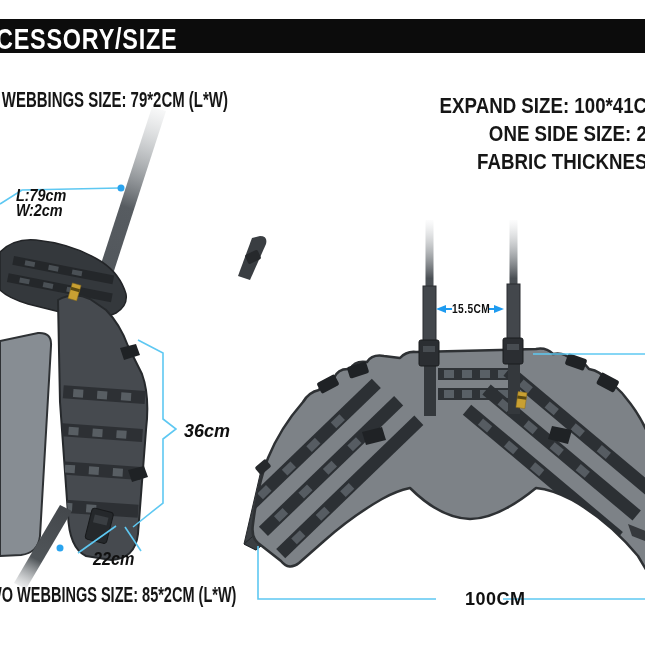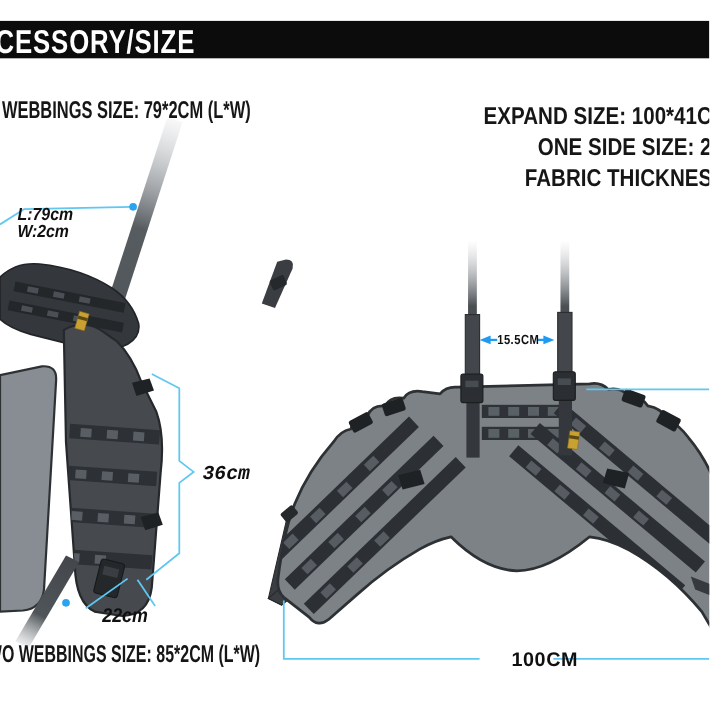--- a/index.html
+++ b/index.html
@@ -18,21 +18,21 @@
   .spec-topleft{left:-14px;top:87px;transform:scaleX(0.68);transform-origin:left center;}
   .spec-bottomleft{left:-12px;top:582px;transform:scaleX(0.66);transform-origin:left center;}
   .spec-right{right:-2px;text-align:right;transform:scaleX(0.85);transform-origin:right center;}
   .spec-r1{top:93px;}
   .spec-r2{top:121px;}
   .spec-r3{top:149px;}
   .meas{
     position:absolute;color:#101010;font-weight:bold;font-style:italic;white-space:nowrap;
   }
   .meas-l79{left:16px;top:188px;font-size:16px;line-height:15px;transform:scaleX(0.9);transform-origin:left top;}
-  .meas-36{left:184px;top:421px;font-size:18px;font-family:Liberation Mono, monospace;}
+  .meas-36{left:184px;top:421px;font-size:18px;}
   .meas-22{left:93px;top:549px;font-size:18px;transform:scaleX(0.9);transform-origin:left top;}
   .meas-155{left:452px;top:302px;font-size:12px;font-style:normal;transform:scaleX(0.85);transform-origin:left top;letter-spacing:0.5px;}
   .meas-100{left:441px;top:589px;font-size:18px;font-style:normal;letter-spacing:0.5px;margin-left:24px;}
   .art{position:absolute;left:0;top:0;}
   .txt-layer{position:absolute;left:0;top:0;width:645px;height:645px;}
 </style>
 </head>
 <body>
 
 <div class="canvas">

